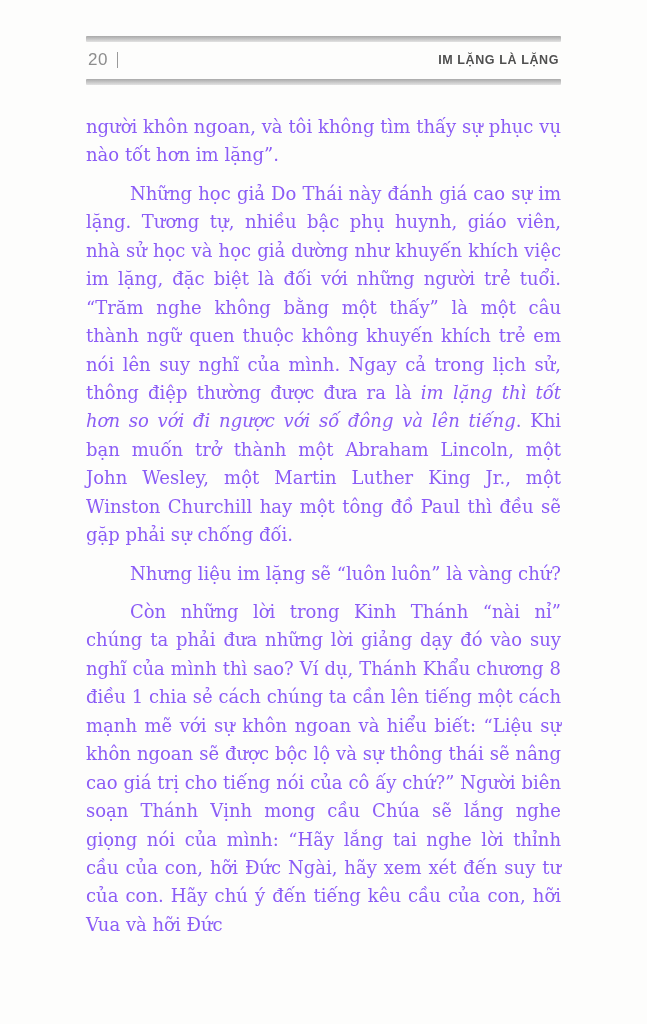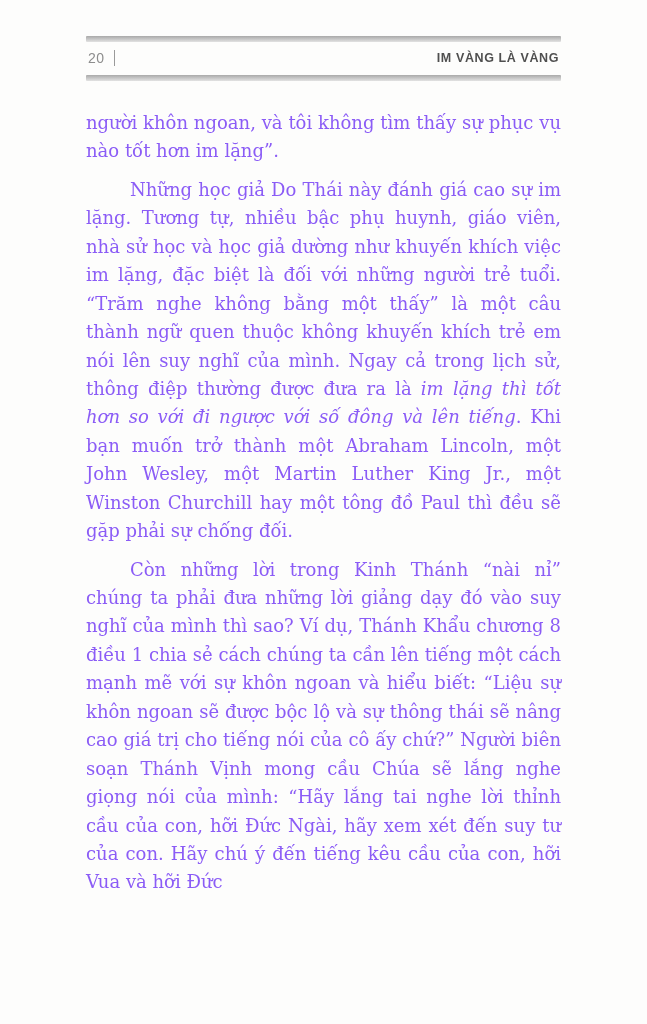--- a/index.html
+++ b/index.html
@@ -32,21 +32,21 @@
     align-items: center;
     padding: 8px 2px 9px 2px;
     font-family: "Liberation Sans", sans-serif;
   }
   .page-number-wrap {
     display: flex;
     align-items: center;
     gap: 9px;
   }
   .page-number {
-    font-size: 14px;
+    font-size: 17px;
     color: #8d8d8d;
     letter-spacing: 0.5px;
   }
   .header-divider {
     width: 1px;
     height: 16px;
     background: #9a9a9a;
   }
   .running-title {
     font-size: 12.5px;
@@ -75,24 +75,25 @@
 
 <div class="page">
 
   <div class="page-header">
     <div class="rule"></div>
     <div class="header-row">
       <div class="page-number-wrap">
         <span class="page-number">20</span>
         <span class="header-divider"></span>
       </div>
-      <span class="running-title">IM VÀNG LÀ VÀNG</span>
+      <span class="running-title">IM LẶNG LÀ LẶNG</span>
     </div>
     <div class="rule"></div>
   </div>
 
   <div class="body-text">
       <p class="para"><span>người khôn ngoan, và tôi không tìm thấy sự phục vụ nào tốt hơn im lặng”.</span></p>
       <p class="para indent"><span>Những học giả Do Thái này đánh giá cao sự im lặng. Tương tự, nhiều bậc phụ huynh, giáo viên, nhà sử học và học giả dường như khuyến khích việc im lặng, đặc biệt là đối với những người trẻ tuổi. “Trăm nghe không bằng một thấy” là một câu thành ngữ quen thuộc không khuyến khích trẻ em nói lên suy nghĩ của mình. Ngay cả trong lịch sử, thông điệp thường được đưa ra là </span><em>im lặng thì tốt hơn so với đi ngược với số đông và lên tiếng</em><span>. Khi bạn muốn trở thành một Abraham Lincoln, một John Wesley, một Martin Luther King Jr., một Winston Churchill hay một tông đồ Paul thì đều sẽ gặp phải sự chống đối.</span></p>
+      <p class="para indent"><span>Nhưng liệu im lặng sẽ “luôn luôn” là vàng chứ?</span></p>
       <p class="para indent"><span>Còn những lời trong Kinh Thánh “nài nỉ” chúng ta phải đưa những lời giảng dạy đó vào suy nghĩ của mình thì sao? Ví dụ, Thánh Khẩu chương 8 điều 1 chia sẻ cách chúng ta cần lên tiếng một cách mạnh mẽ với sự khôn ngoan và hiểu biết: “Liệu sự khôn ngoan sẽ được bộc lộ và sự thông thái sẽ nâng cao giá trị cho tiếng nói của cô ấy chứ?” Người biên soạn Thánh Vịnh mong cầu Chúa sẽ lắng nghe giọng nói của mình: “Hãy lắng tai nghe lời thỉnh cầu của con, hỡi Đức Ngài, hãy xem xét đến suy tư của con. Hãy chú ý đến tiếng kêu cầu của con, hỡi Vua và hỡi Đức</span></p>
     </div>
 
 </div>
 
 </body></html>

